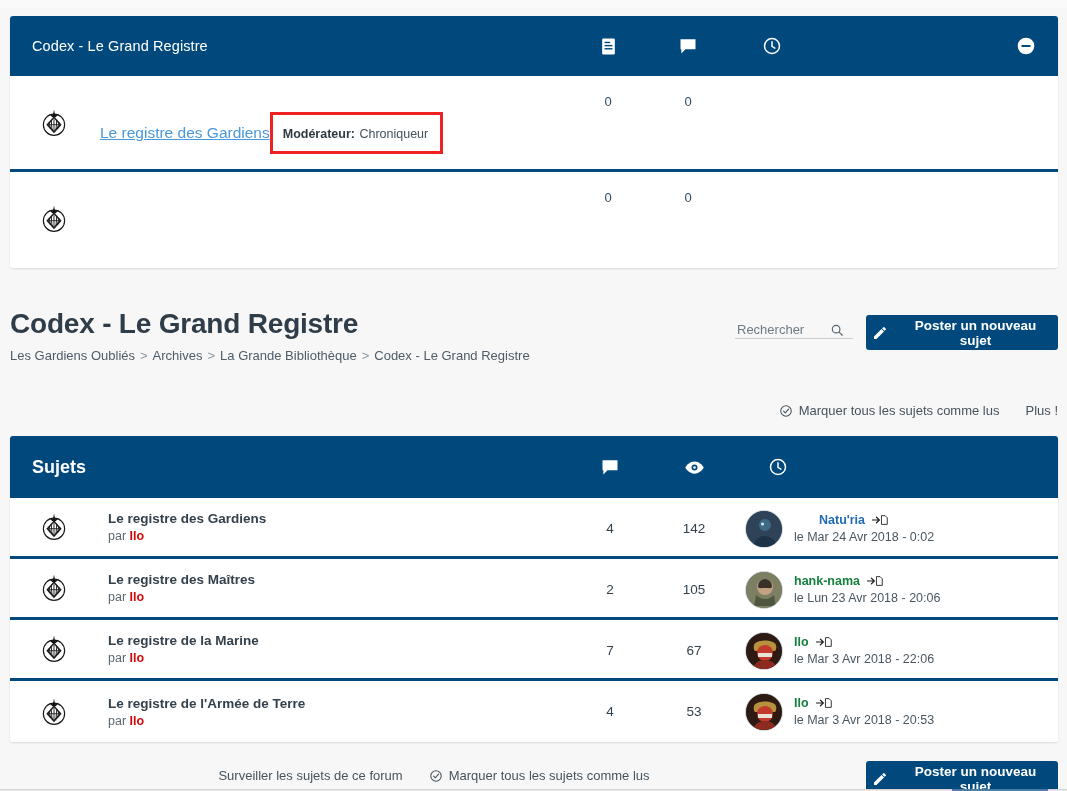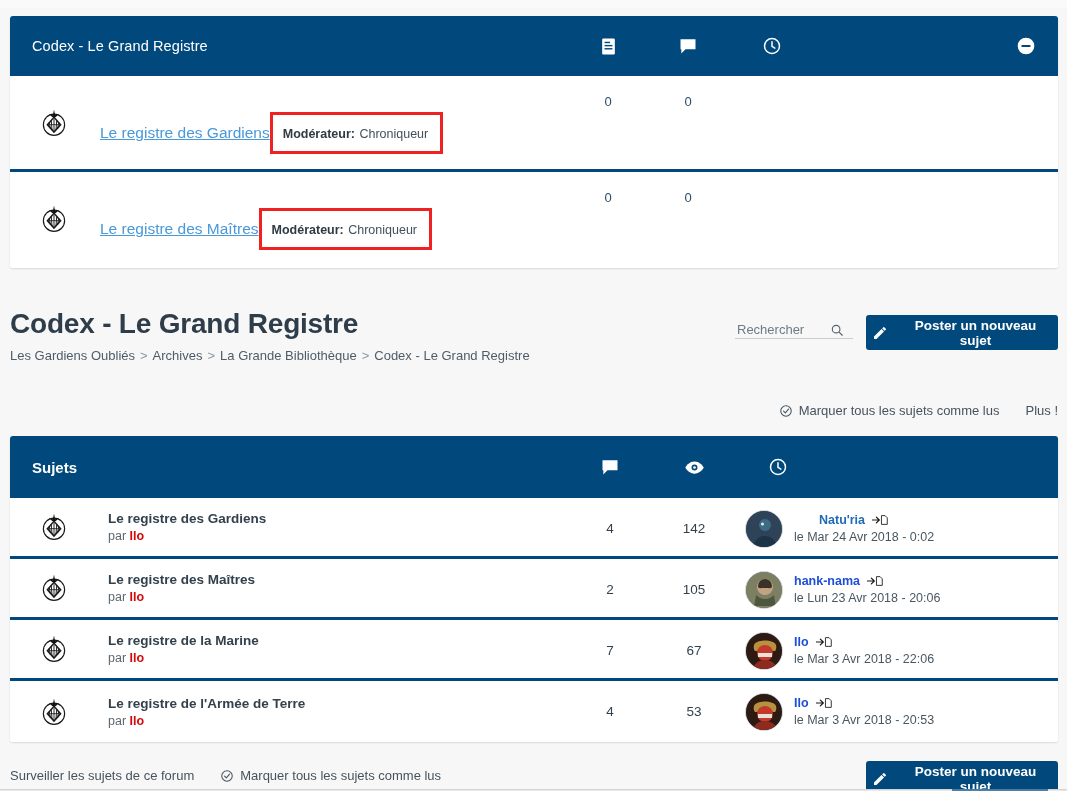--- a/index.html
+++ b/index.html
@@ -180,21 +180,21 @@
     width: 1048px;
   }
   .tp-head {
     background: #01497c;
     height: 62px;
     display: flex;
     align-items: center;
     position: relative;
     padding-left: 22px;
   }
-  .tp-head-title { color: #fff; font-size: 15px; font-weight: bold; }
+  .tp-head-title { color: #fff; font-size: 18px; font-weight: bold; }
   .tp-head-icons {
     position: absolute;
     left: 558px; top: 0; height: 62px;
     display: flex; align-items: center;
   }
   .tp-head-icons .ic { width: 84px; display: flex; justify-content: center; }
   .tp-row {
     display: flex;
     align-items: center;
     background: #fff;
@@ -223,30 +223,30 @@
     width: 38px; height: 38px;
     border-radius: 50%;
     border: 1px solid #d8dde1;
     background: #6f7d8c;
     flex: 0 0 38px;
     overflow: hidden;
     position: relative;
   }
   .lp-user { font-size: 12.5px; font-weight: bold; }
   .lp-user.blue { color: #1f6bb5; margin-left: 25px; }
-  .lp-user.red  { color: #1d4ed8; }
+  .lp-user.red  { color: #15803d; }
   .lp-date { font-size: 12.5px; color: #4a5761; margin-top: 3px; }
   .lp-line1 { display: flex; align-items: center; gap: 7px; }
 
   
   .footbar {
     position: absolute;
     left: 10px; top: 760px;
     width: 1048px;
-    display: flex; justify-content: flex-start;
+    display: flex; justify-content: center;
     align-items: center;
     gap: 26px;
     font-size: 13px;
     color: #46535e;
     padding-right: 200px;
   }
   .footbar .lnk { display: flex; align-items: center; gap: 6px; cursor: pointer; }
 
   .bottom-strip {
     position: absolute;
@@ -330,21 +330,20 @@
               <svg width="34" height="34" viewBox="0 0 40 40">
                 <circle cx="20" cy="22" r="12.5" fill="none" stroke="#1a1a1a" stroke-width="1.4"></circle>
                 <path d="M20 4 L21.3 11 L26 9.2 L22.2 13 L20 13.4 L17.8 13 L14 9.2 L18.7 11 Z" fill="#111"></path>
                 <path d="M20 12 L29 22 L20 32 L11 22 Z" fill="#1a1a1a"></path>
                 <path d="M20 14.5 L26.4 22 L20 29 L13.6 22 Z" fill="#ffffff"></path>
                 <path d="M20 14.5 L20 29 M16.8 16.6 L17.6 28 M23.2 16.6 L22.4 28 M14.6 19.4 L15.6 26.6 M25.4 19.4 L24.4 26.6" stroke="#1a1a1a" stroke-width="1.1" fill="none"></path>
                 <path d="M13.6 22 L26.4 22" stroke="#1a1a1a" stroke-width="1"></path>
               </svg>
             </span>
           </div>
-          <div class="fb-body"><a class="fb-name" href="#">Le registre des Maîtres</a><div class="fb-modwrap"><span class="fb-mod-label">Modérateur:</span> <span class="fb-mod-value">Chroniqueur</span></div></div>
           <div class="fb-counts">
             <div class="c">0</div>
             <div class="c">0</div>
           </div>
         </div>
       </div>
   </div>
 
   <div class="titlebar">
     <h1 class="pagetitle">Codex - Le Grand Registre</h1>

